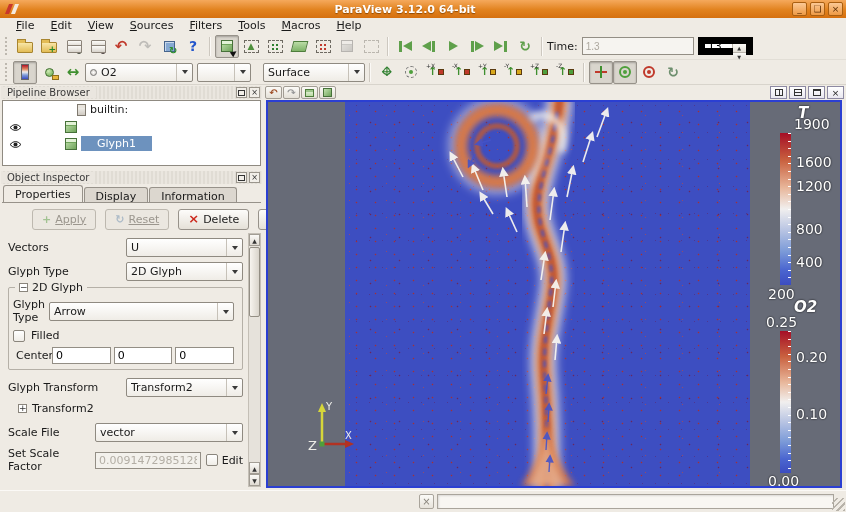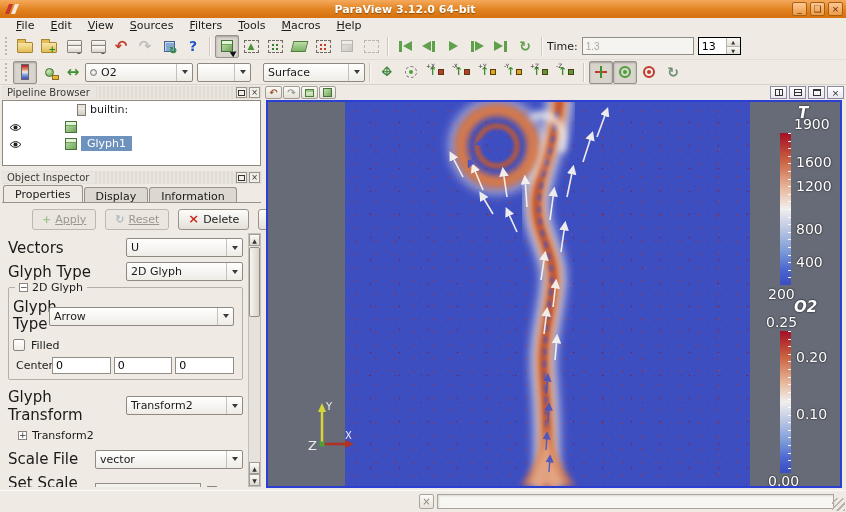--- a/index.html
+++ b/index.html
@@ -62,21 +62,21 @@
   .ic-frustum { width:15px; height:11px; background:linear-gradient(#BBDCA6,#7FB368); border:1px solid #4E7D3C; transform:skewX(-14deg); }
 
   .tri-r { width:0; height:0; border-left:9px solid #5FA04B; border-top:5.5px solid transparent; border-bottom:5.5px solid transparent; }
   .tri-l { width:0; height:0; border-right:9px solid #5FA04B; border-top:5.5px solid transparent; border-bottom:5.5px solid transparent; }
   .vbar { width:3px; height:11px; background:#5FA04B; margin:0 1px; }
   .loopg { color:#5FA04B; font-size:14px; font-weight:bold; }
 
   .lbl { font-size:11px; }
   .time-field { width:112px; height:18px; border:1px solid #938E85; background:#F6F4F0; color:#ADA89F;
                 font-size:10px; padding:0 3px; margin:0 4px; }
-  .spinbox { display:flex; height:18px; border:1px solid #000000; background:#FFF; }
+  .spinbox { display:flex; height:18px; border:7px solid #000000; background:#FFF; }
   .spinbox input { width:27px; border:none; outline:none; font-size:11px; padding:0 3px; font-family:inherit; }
   .spinarrows { display:flex; flex-direction:column; border-left:1px solid #B8B3AA; }
   .spinarrows b { width:13px; height:8px; font-size:5px; line-height:8px; text-align:center; color:#333;
                   background:linear-gradient(#FBFAF7,#E2DED5); }
   .spinarrows b + b { border-top:1px solid #B8B3AA; }
 
   .ic-cbar { width:8px; height:16px; border:1px solid #666;
     background:linear-gradient(#B01226,#E08A62 30%,#F0EEEC 50%,#7E9BD8 72%,#3B4CC0); }
   .ic-ball { width:9px; height:9px; border-radius:50%; background:radial-gradient(circle at 35% 30%,#CFEBB7,#63A342); border:1px solid #3F6F2F; position:relative; }
   .ic-ball span { position:absolute; right:-6px; bottom:-4px; width:7px; height:5px; background:#E8B53C; border:1px solid #8F6E1A; }
@@ -111,42 +111,42 @@
      justify-content:flex-start; font-size:10px; color:#3A3A3A;
      background:repeating-linear-gradient(90deg,#EAE6DF 0 2px,#E0DCD4 2px 4px); }
   .dockbtn { position:absolute; top:1px; width:11px; height:11px; border:1px solid #9A958C; background:#F2EFE9;
      font-size:8px; line-height:9px; text-align:center; color:#333; }
   .dockbtn.float::after { content:""; display:block; width:5px; height:4px; border:1px solid #333; margin:2px auto 0; }
   .pbtree { position:absolute; top:15px; left:2px; right:2px; height:66px; background:#FFF; border:1px solid #8F8A81; }
   .pbrow { height:17px; display:flex; align-items:center; position:relative; }
   .eye { position:absolute; left:6px; top:4px; }
   .pbicon { margin-right:4px; flex:none; }
   .pblabel { font-size:11px; white-space:nowrap; }
-  .pbsel { background:#6D92BE; color:#FFF; padding:1px 6px; }
+  .pbsel { background:#6D92BE; color:#FFF; padding:1px 16px; }
   .srv { width:9px; height:12px; background:linear-gradient(#FBFAF7,#CFCAC2); border:1px solid #7F796F;
          box-shadow:inset 0 3px 0 #E8E4DD; }
 
   .oi { position:absolute; top:86px; left:0; right:0; bottom:0; }
   .tabs { position:absolute; top:14px; left:3px; right:3px; height:17px; display:flex; align-items:flex-end; }
   .tab { padding:2px 11px; font-size:11px; border:1px solid #97928A; border-bottom:none; border-radius:3px 3px 0 0;
          background:#DCD7CF; height:15px; margin-right:1px; }
   .tab.active { background:#EFEBE4; height:17px; position:relative; z-index:2; }
   .tabline { position:absolute; top:31px; left:2px; right:2px; height:1px; background:#97928A; }
   .btnrow { position:absolute; top:36px; left:2px; right:2px; height:24px; display:flex; align-items:center; padding-left:30px; }
   .btn { height:21px; border:1px solid #97928A; border-radius:3px; background:linear-gradient(#FDFCFA,#E5E1D8);
          padding:0 9px; display:inline-flex; align-items:center; gap:4px; font-size:11px; margin-right:9px; }
   .btn.disabled { color:#9B968E; border-color:#BDB8AF; background:#EBE7E0; }
   .btn .plus { color:#5A9E44; font-weight:bold; } .btn.disabled .plus,.btn.disabled .circ { opacity:.5; }
   .btn .circ { color:#6E8FB0; font-weight:bold; }
   .btn .delx { color:#CC2A1E; font-weight:bold; font-size:13px; line-height:10px; }
   .btn .q { color:#2255CC; font-weight:bold; }
 
   .form { position:absolute; top:62px; left:2px; right:16px; bottom:3px; overflow:hidden; }
   .frow { display:flex; align-items:center; margin:5px 4px 0 6px; }
-  .flabel { flex:1; font-size:15px; }
+  .flabel { flex:1; font-size:11px; }
   .fcombo { width:117px; } .fcombo2 { width:148px; }
   .tinput { height:17px; border:1px solid #938E85; background:#FFF; font-size:11px; padding:0 3px; font-family:inherit; width:100%; }
   .tinput.dis { background:#F3F1EC; color:#B3AEA5; }
   .fieldset { margin:6px 4px 0 6px; border:1px solid #B5B0A7; border-radius:2px; padding:0 4px 5px; position:relative; }
   .legendt { display:flex; align-items:center; gap:4px; margin-top:-7px; margin-left:2px; background:#EFEBE4;
              width:max-content; padding:0 4px; font-size:11px; }
   .colbox { width:9px; height:9px; border:1px solid #8A857C; background:#FFF; font-size:9px; line-height:7px; text-align:center; color:#333; }
   .cb { width:12px; height:12px; border:1px solid #8A857C; border-radius:2px; background:linear-gradient(#FFF,#F0EDE7);
         position:relative; flex:none; margin-right:6px; }
   .cb.checked::after { content:"×"; position:absolute; left:1.5px; top:-3.5px; font-size:14px; font-weight:bold; color:#2A2A2A; }

